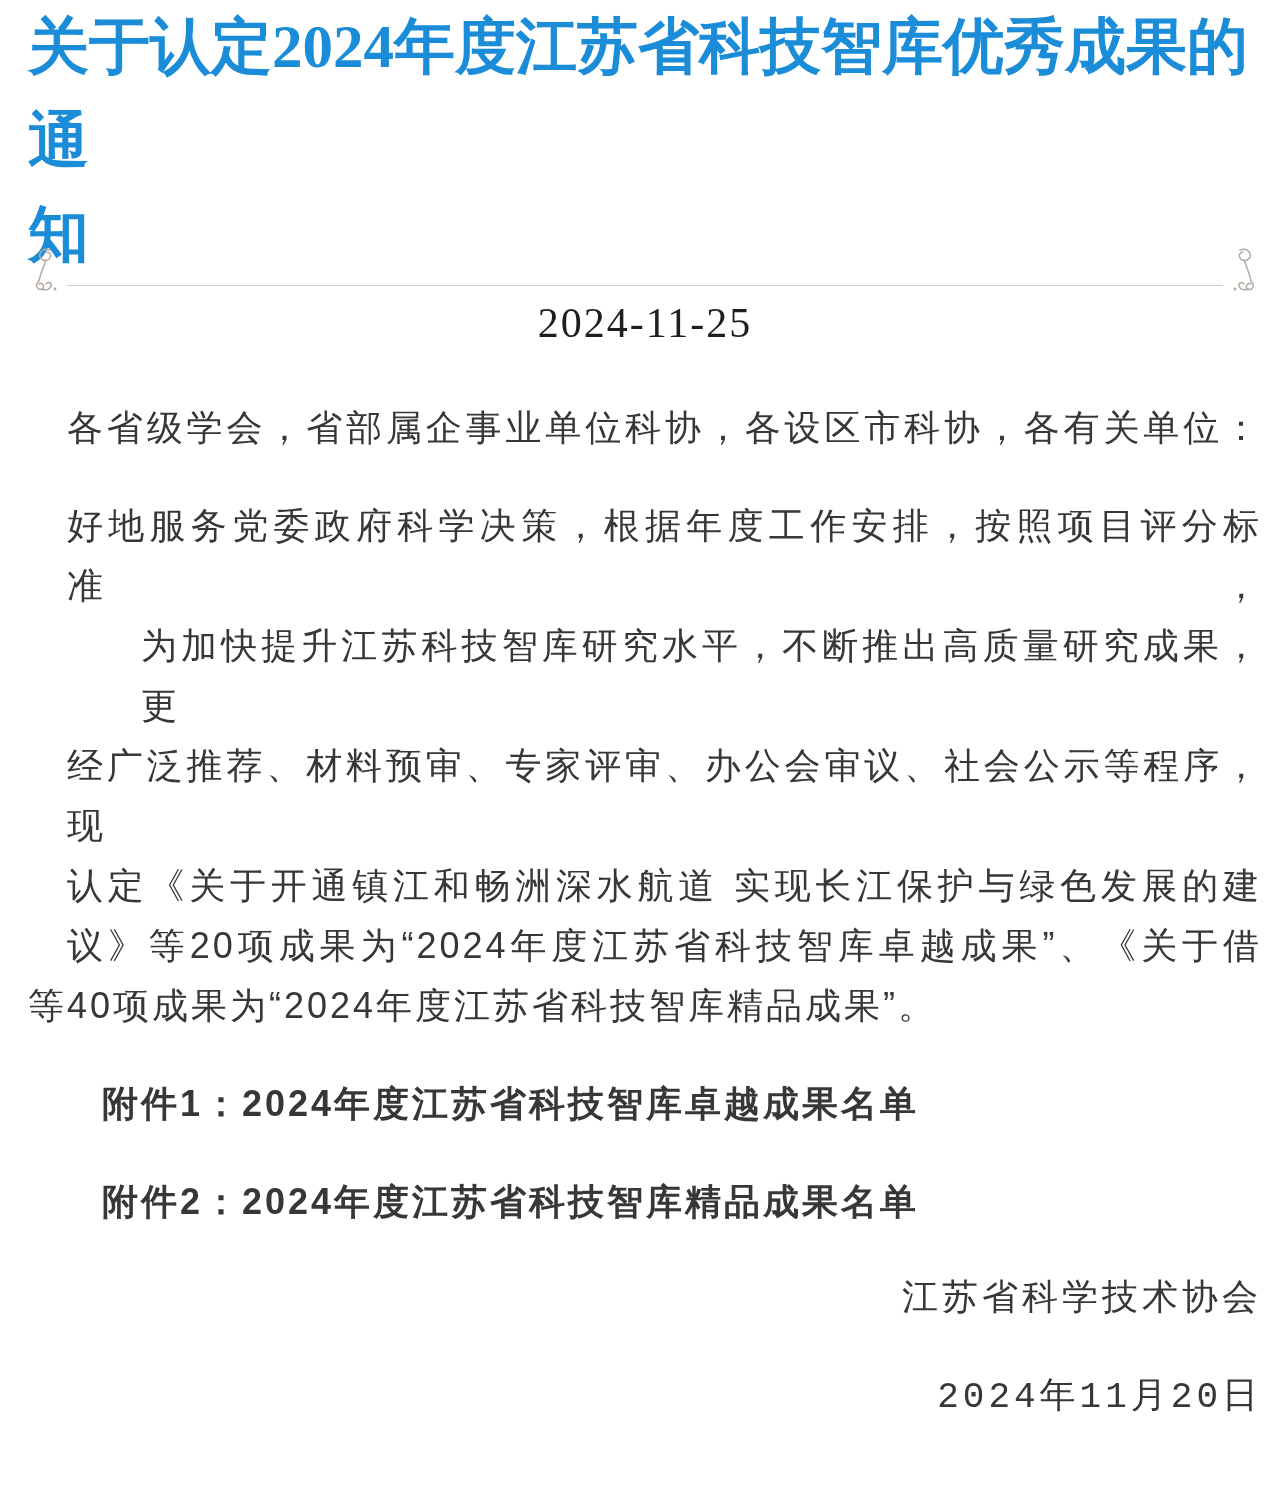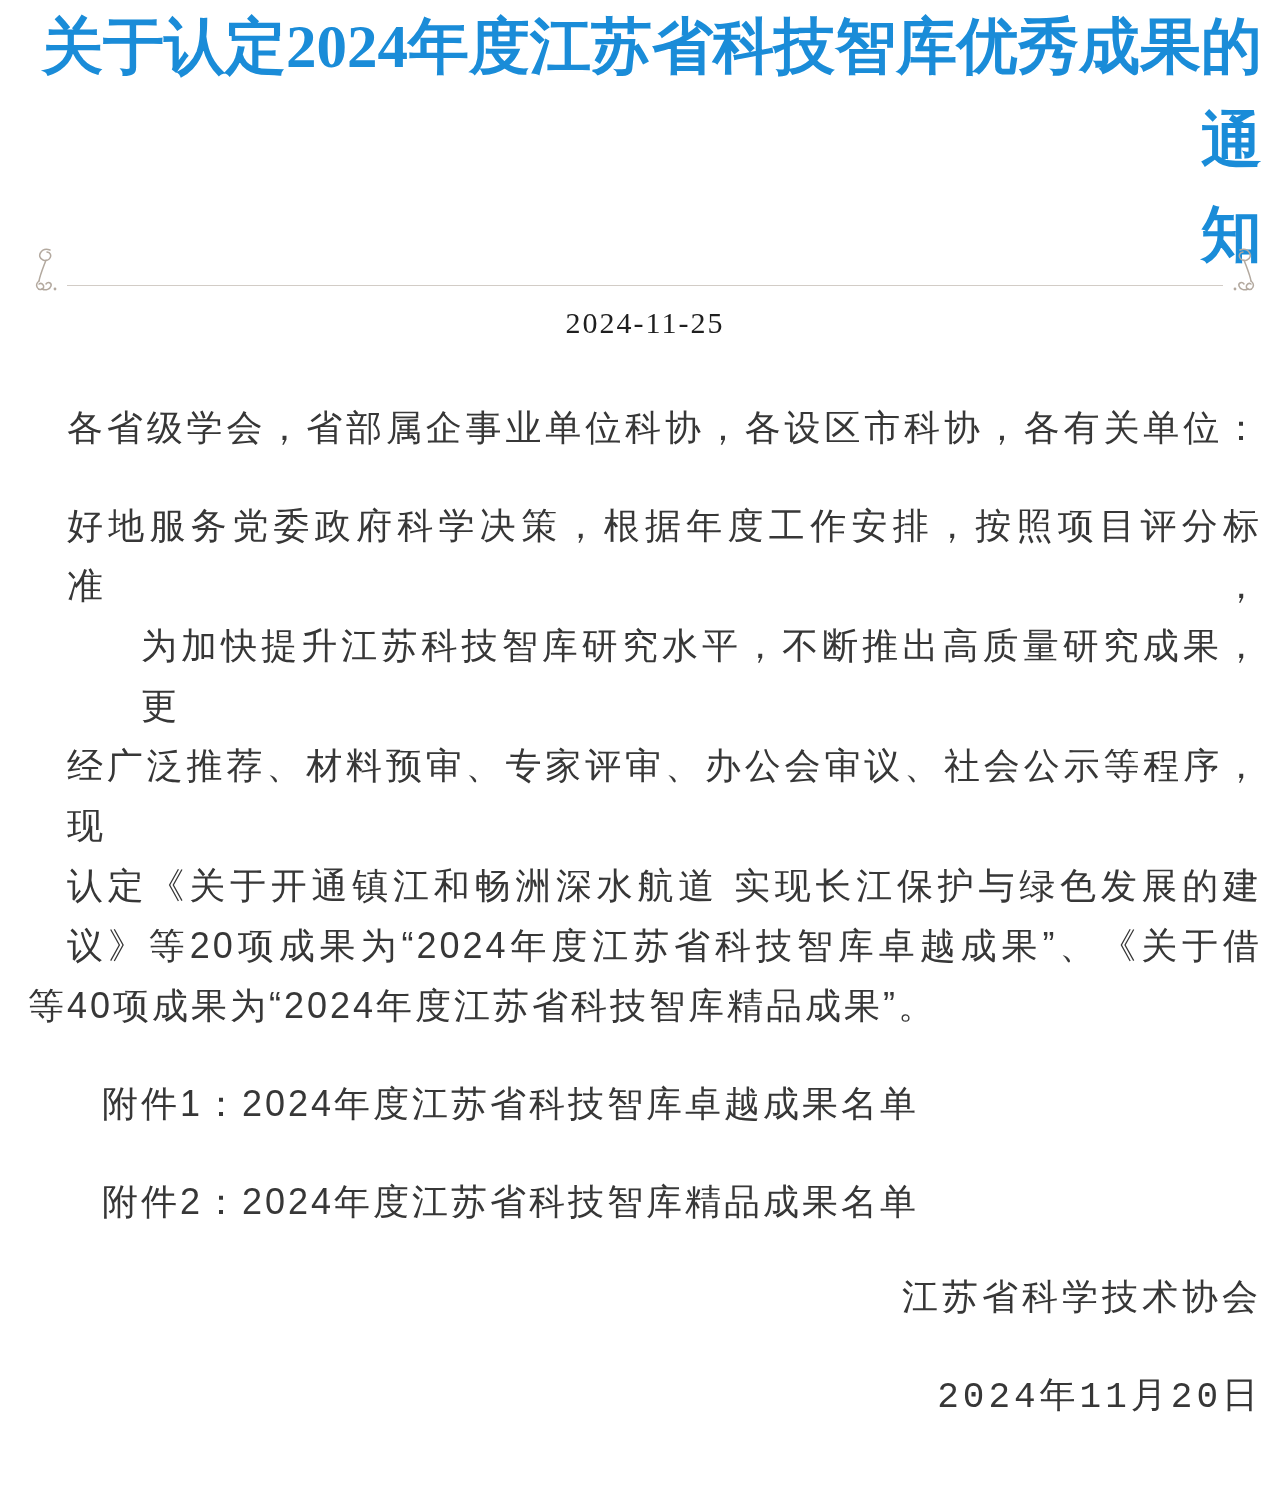--- a/index.html
+++ b/index.html
@@ -9,44 +9,44 @@
   *{box-sizing:border-box;}
   html,body{margin:0;padding:0;}
   body{
     width:1284px;height:1509px;background:#ffffff;overflow:hidden;
     font-family:"Liberation Sans","DejaVu Sans",sans-serif;color:var(--text);
   }
   .doc{width:1284px;height:1509px;padding:0 22px 0 28px;}
 
   
   .title{
-    margin:0;padding:0;text-align:right;
+    margin:0;padding:0;text-align:left;
     font-family:"Liberation Serif","DejaVu Serif",serif;
     font-weight:700;font-size:61px;line-height:94px;color:var(--title);
   }
   
   .divider{display:flex;align-items:flex-end;height:48px;margin-top:-36px;padding:0 2px;}
   .divider .rule{flex:1;height:0;border-bottom:1px solid var(--rule);margin:0 3px 8px;}
   .orn{width:34px;height:48px;flex:0 0 auto;}
   .orn.flip{transform:scaleX(-1);}
 
   
   .pub-date{
     margin-top:6px;text-align:center;color:#1f1f1f;
     font-family:"Liberation Serif","DejaVu Serif",serif;
-    font-size:30px;line-height:46px;letter-spacing:2px;
+    font-size:42px;line-height:46px;letter-spacing:2px;
   }
 
   
   .body-text{margin-top:52px;font-size:36px;line-height:60px;letter-spacing:3px;}
   .para{margin:0 0 38px;}
   .line{display:block;}
   .jl{text-align:justify;text-align-last:justify;text-justify:inter-character;margin-left:39px;}
   .first{padding-left:74px;}
-  .att{padding-left:74px;margin:0 0 38px;}
+  .att{padding-left:74px;margin:0 0 38px;font-weight:bold;}
 
   
   .sig{text-align:right;letter-spacing:4px;}
   .sig .para{margin:0 0 38px;font-family:Liberation Mono, monospace;}
 </style>
 </head>
 <body>
 
 <div class="doc">
 

